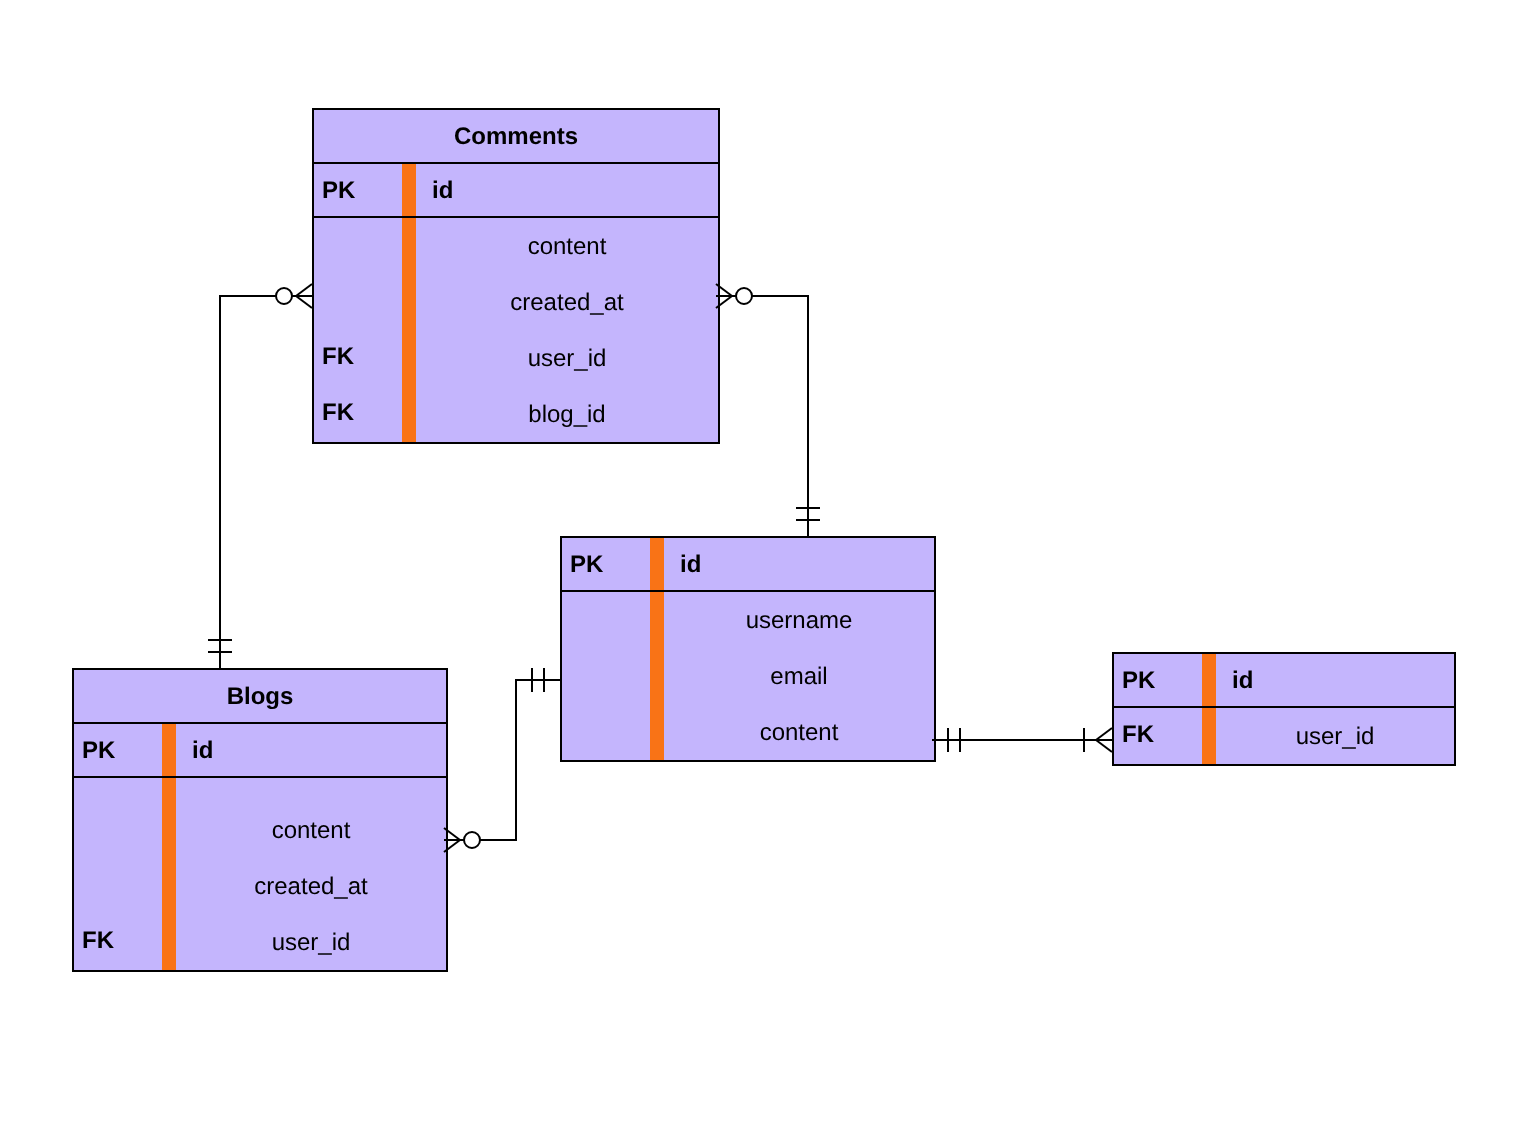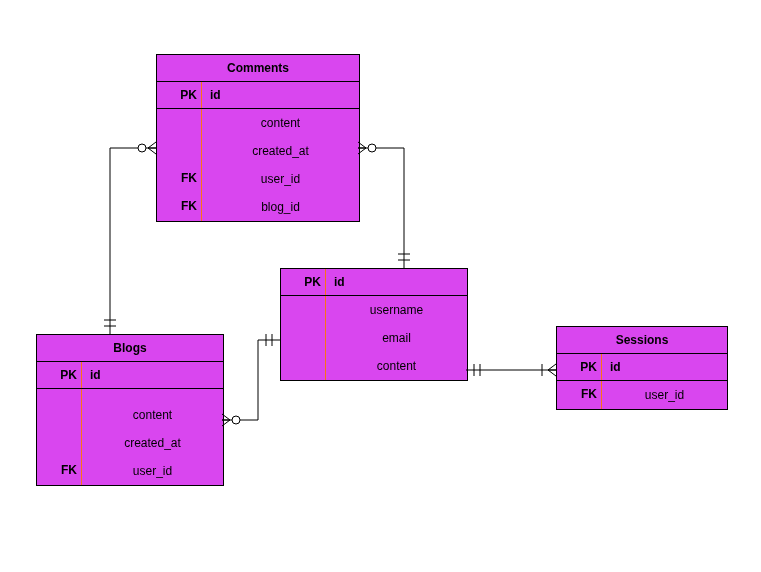--- a/index.html
+++ b/index.html
@@ -9,42 +9,42 @@
     font-family: Arial, sans-serif;
     font-size: 12px;
     color: #000;
     width: 761px;
     height: 572px;
     position: relative;
   }
   .entity {
     position: absolute;
     border: 1px solid #000;
-    background: #d946ef;
+    background: #c4b5fd;
   }
   .entity-title {
     text-align: center;
     font-weight: bold;
     padding: 6px 0;
     border-bottom: 1px solid #000;
   }
   .entity-row {
     display: flex;
     border-bottom: 1px solid #000;
   }
   .entity-row:last-child {
     border-bottom: none;
   }
   .key-col {
     width: 36px;
     min-width: 36px;
-    border-right: 1px solid #f97316;
+    border-right: 7px solid #f97316;
     padding: 6px 4px;
     font-weight: bold;
-    text-align: right;
+    text-align: left;
   }
   .key-col.plain {
     font-weight: bold;
   }
   .field-col {
     flex: 1;
     padding: 6px 8px;
   }
   .field-col.pk {
     font-weight: bold;
@@ -145,21 +145,20 @@
       <div class="field-col">created_at</div>
     </div>
     <div class="entity-row">
       <div class="key-col plain">FK</div>
       <div class="field-col">user_id</div>
     </div>
   </div>
 </div>
 
 <div class="entity" style="left:556px; top:326px; width:170px;">
-  <div class="entity-title">Sessions</div>
   <div class="entity-row">
     <div class="key-col">PK</div>
     <div class="field-col pk">id</div>
   </div>
   <div class="attrs">
     <div class="entity-row">
       <div class="key-col plain">FK</div>
       <div class="field-col">user_id</div>
     </div>
   </div>

